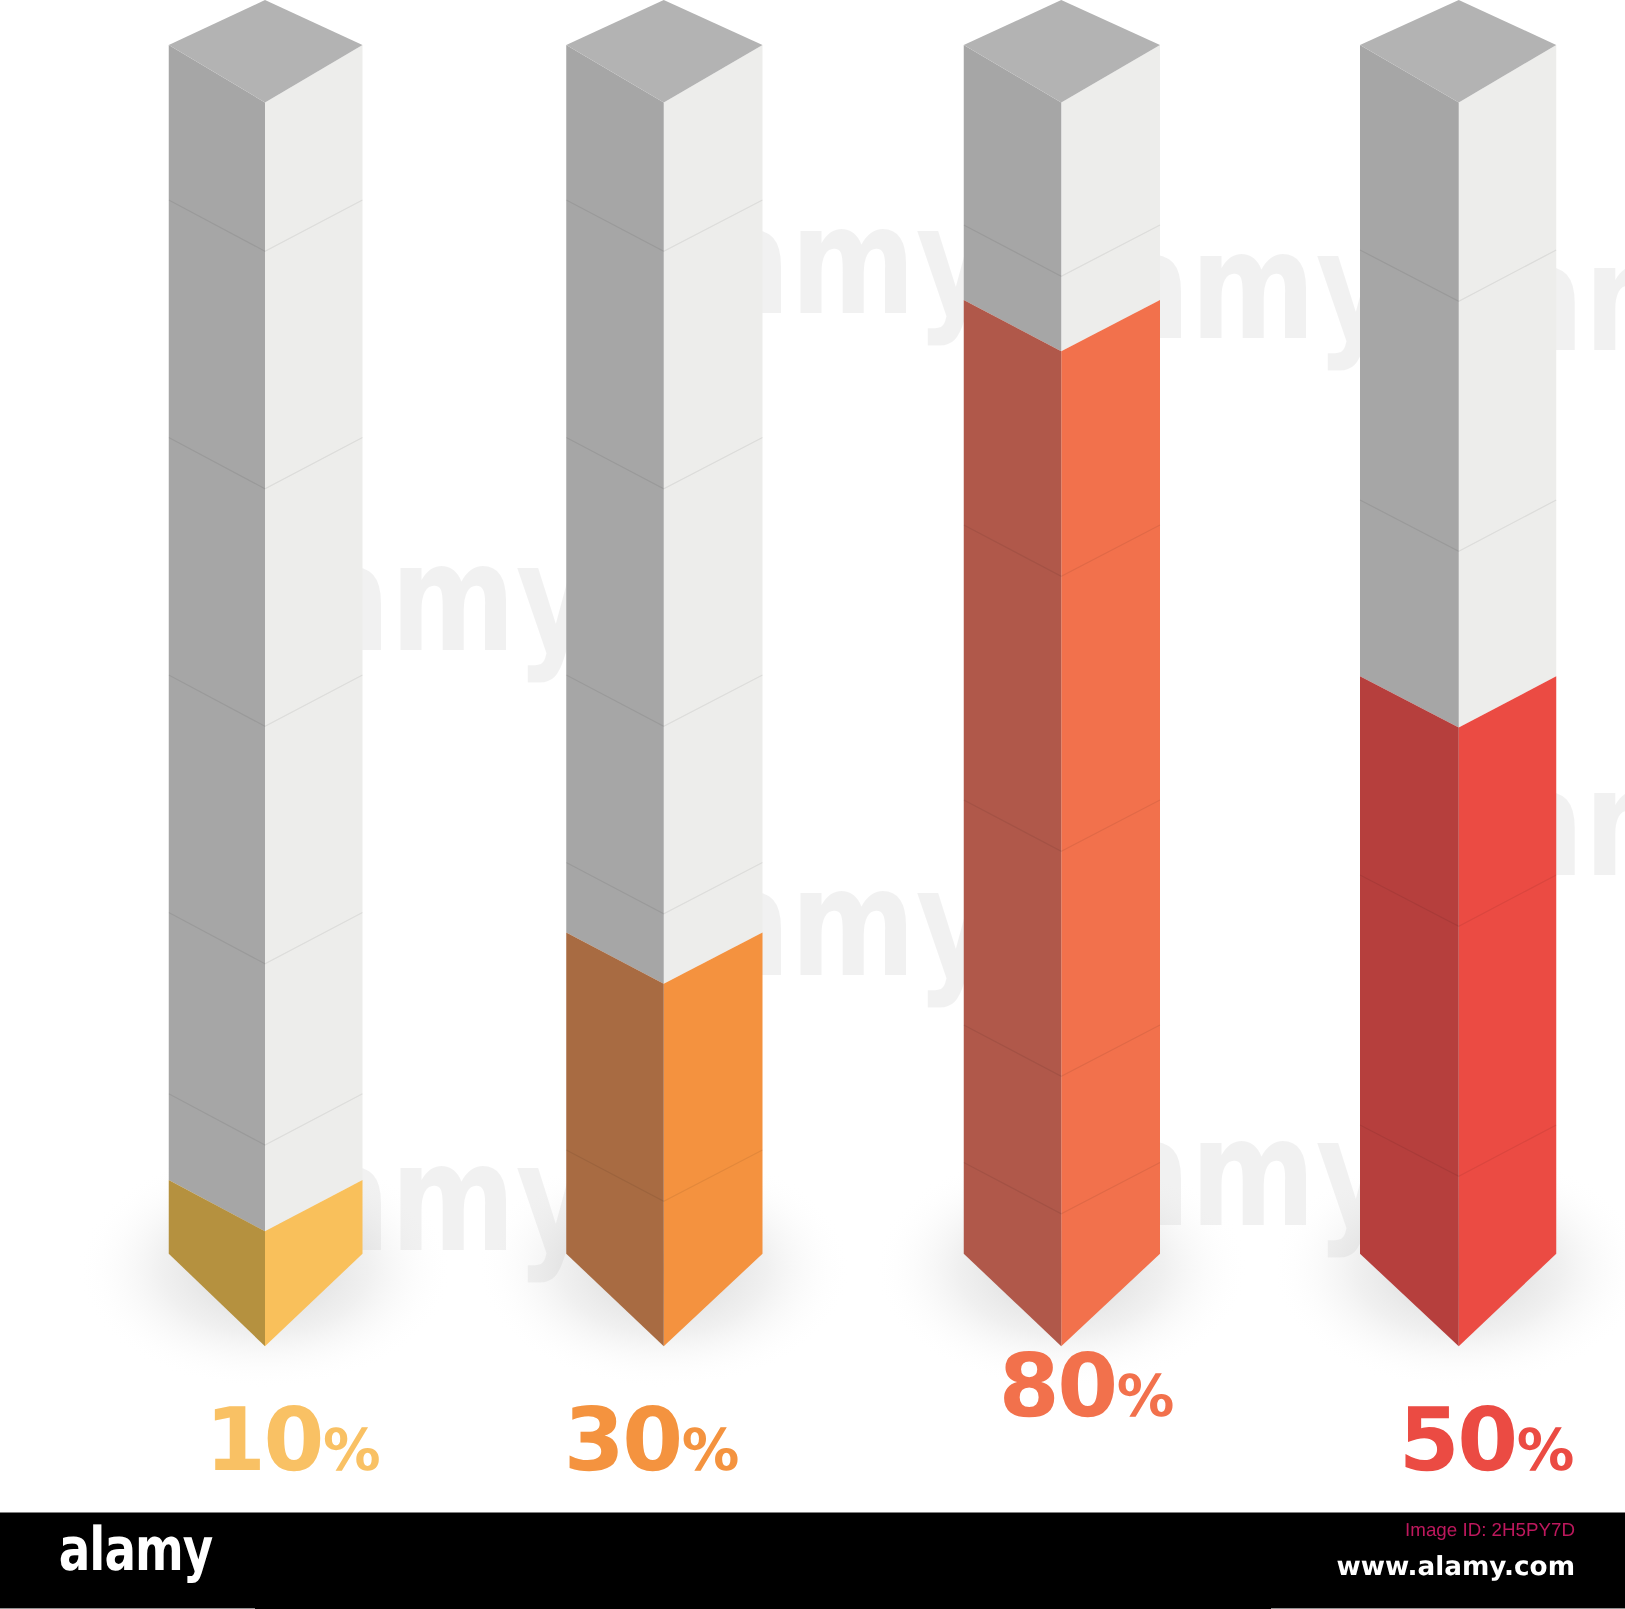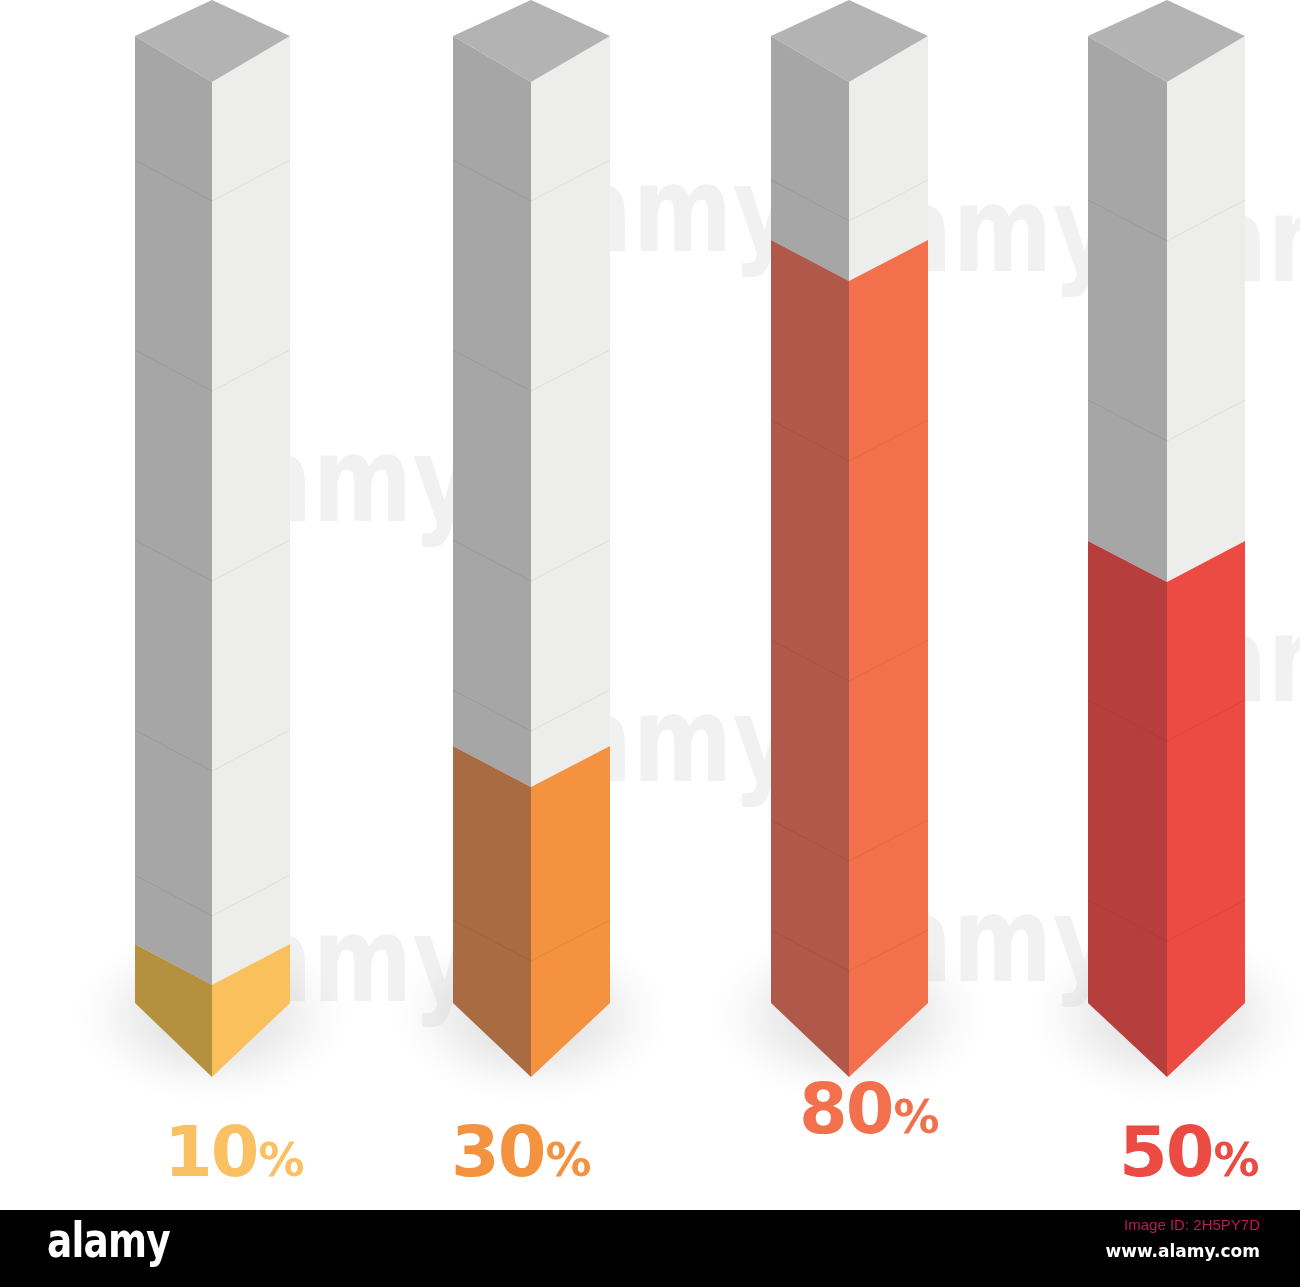--- a/index.html
+++ b/index.html
@@ -87,21 +87,21 @@
     line-height: 1;
     text-align: right;
   }
   #alamy-url {
     position: absolute;
     right: 40px;
     top: 1243px;
     color: #ffffff;
     font-family: "DejaVu Sans", sans-serif;
     font-weight: bold;
-    font-size: 17px;
+    font-size: 21px;
     line-height: 1;
     text-align: right;
   }
   
   .wm {
     position: absolute;
     color: rgba(0, 0, 0, 0.055);
     font-family: "DejaVu Sans", sans-serif;
     font-weight: bold;
     font-size: 120px;

